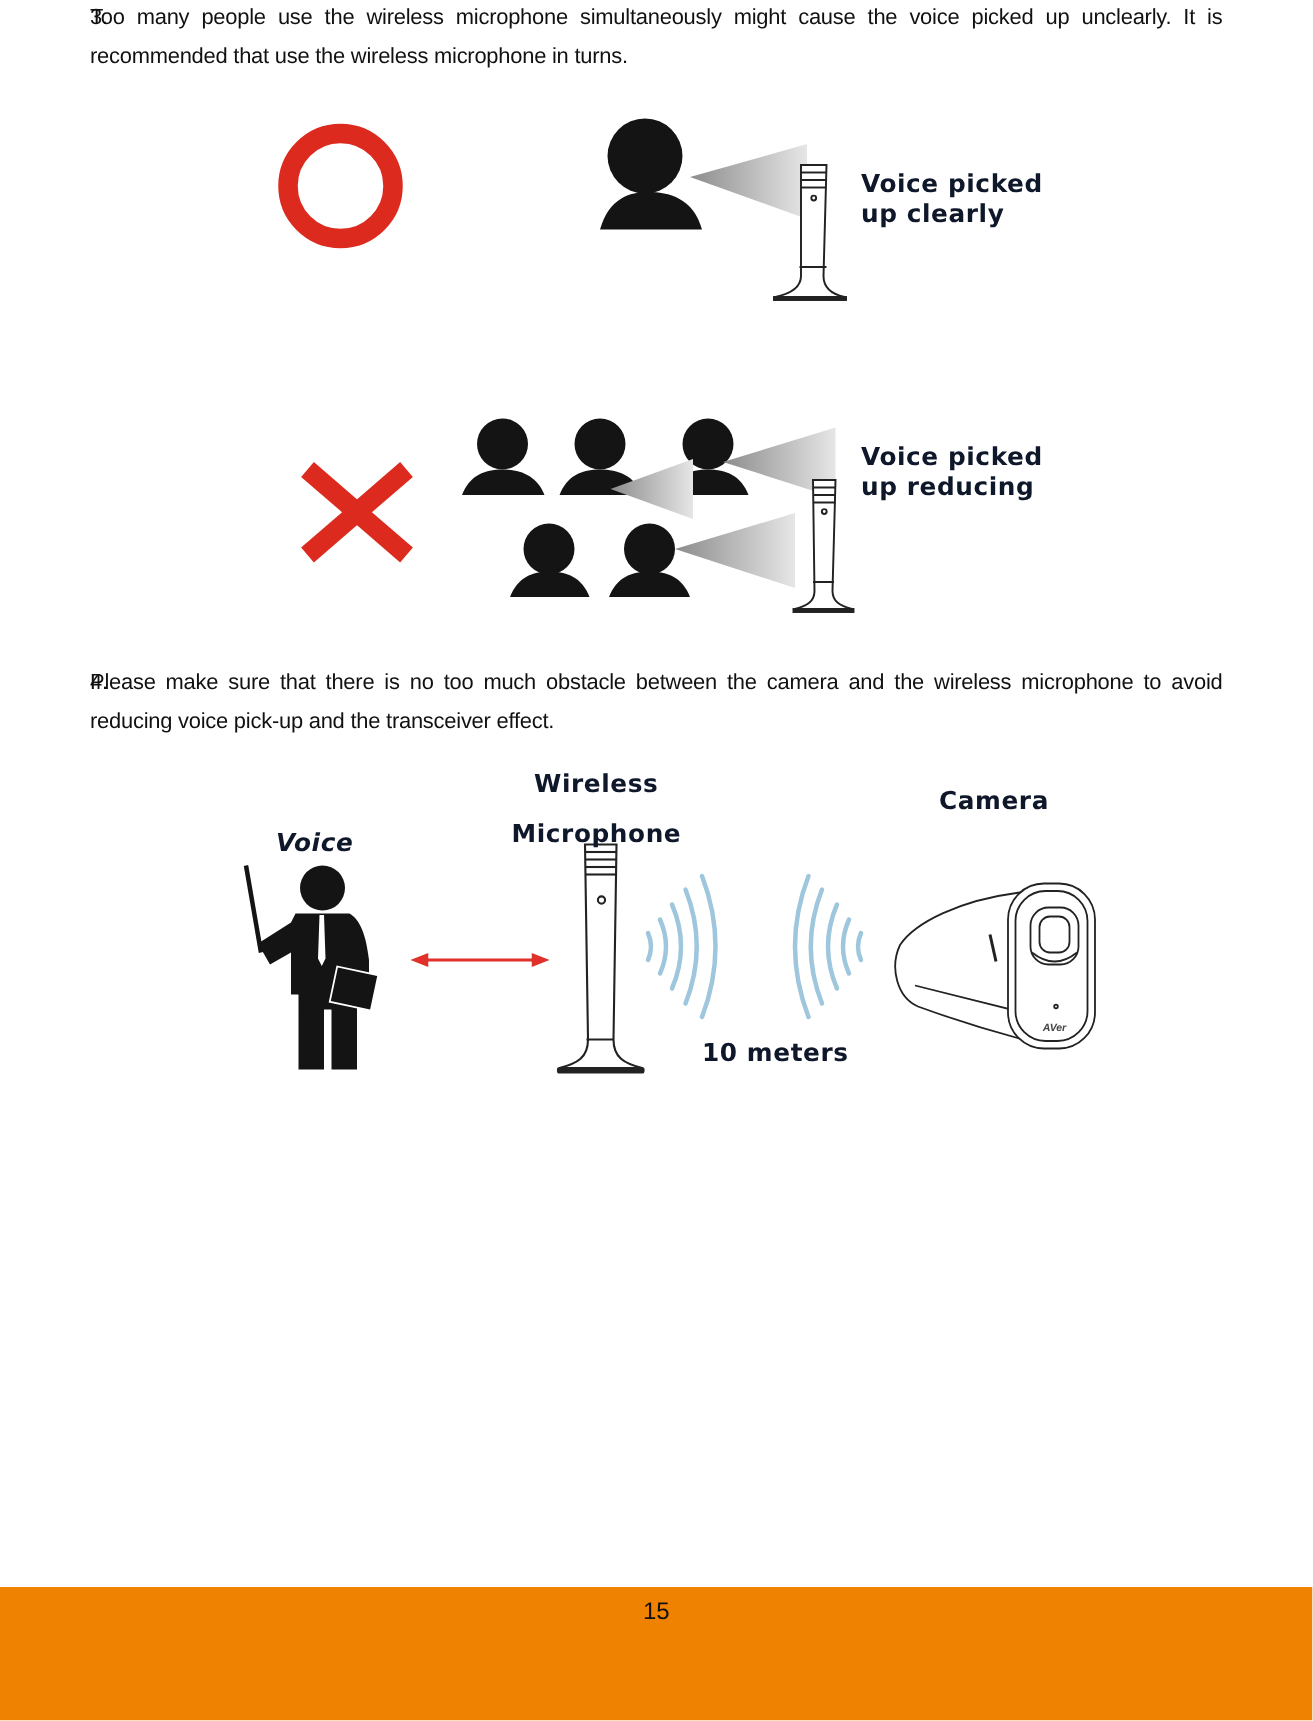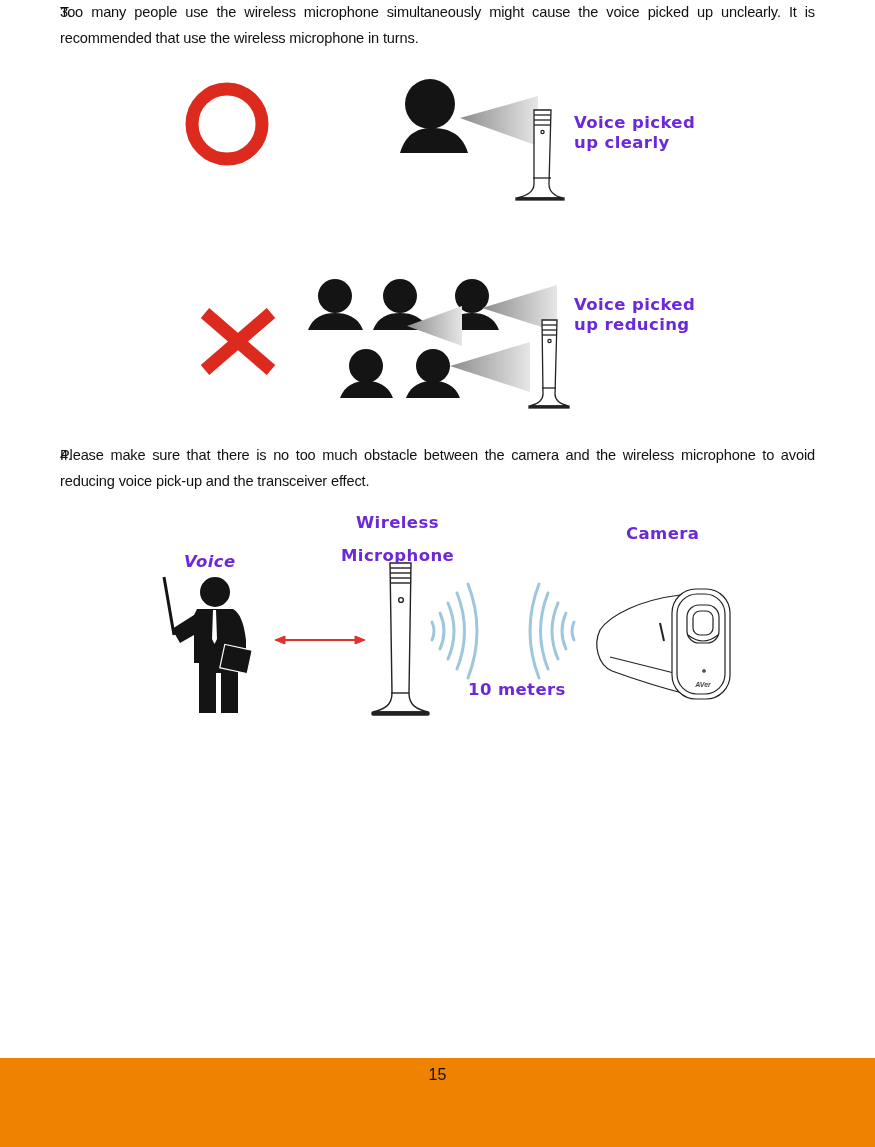--- a/index.html
+++ b/index.html
@@ -11,21 +11,21 @@
   .para {
     position: absolute; left: 60px; width: 755px;
     font-size: 14.6px; line-height: 26px; text-align: justify;
     letter-spacing: -0.15px;
   }
   .para .num { position: absolute; left: 0; top: 0; }
   .para .body { display: block; text-align: justify; text-align-last: left; }
   .figure { position: absolute; }
   .label {
     position: absolute; font-family: "DejaVu Sans", sans-serif; font-weight: bold;
-    color: #6d28d9; font-size: 16.5px; line-height: 20px; white-space: nowrap;
+    color: #0f172a; font-size: 16.5px; line-height: 20px; white-space: nowrap;
     letter-spacing: 0.4px;
   }
   .footer {
     position: absolute; left: 0; top: 1058px; width: 875px; height: 89px;
     background: #ef8200;
   }
   .page-number {
     position: absolute; left: 0; width: 875px; top: 8px; text-align: center;
     font-size: 16px; color: #111;
   }
@@ -173,18 +173,18 @@
       <path d="M538,130 Q553,142 568,130" fill="none"></path>
       <line x1="510" y1="118" x2="514" y2="136" stroke-width="2"></line>
       <circle cx="554" cy="166" r="1.2"></circle>
     </g>
     <text x="553" y="182" font-size="7" font-style="italic" font-weight="bold" fill="#444" text-anchor="middle" font-family="Liberation Sans, sans-serif">AVer</text>
   </svg>
   <div class="label" style="left:34px; top:47px;font-style:italic;">Voice</div>
   <div class="label" style="left:206px; top:8px;">Wireless</div>
   <div class="label" style="left:191px; top:41px;">Microphone</div>
   <div class="label" style="left:476px; top:19px;">Camera</div>
-  <div class="label" style="left:318px; top:175px;">10 meters</div>
+  <div class="label" style="left:318px; top:187px;">10 meters</div>
 </div>
 
 <div class="footer">
   <div class="page-number">15</div>
 </div>
 
 </body></html>

